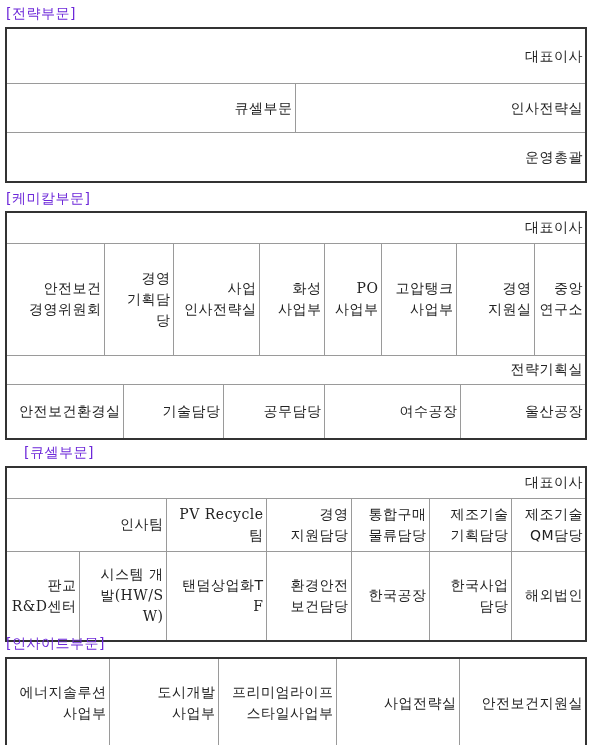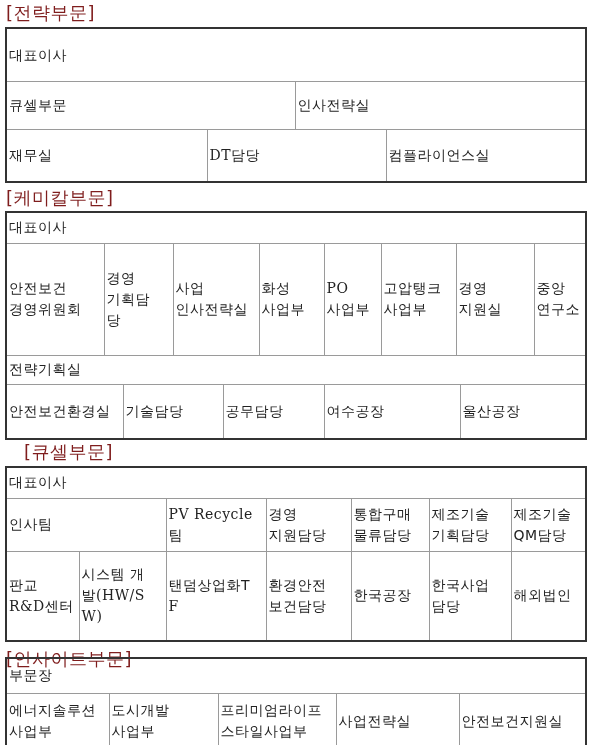--- a/index.html
+++ b/index.html
@@ -1,21 +1,21 @@
 <!DOCTYPE html>
 <html><head>
 <meta charset="utf-8">
 <style>
   html, body { margin:0; padding:0; background:#ffffff; }
   body { width:600px; height:745px; overflow:hidden; position:relative;
          font-family:"DejaVu Sans","Liberation Sans",sans-serif; color:#222; }
-  .section-label { position:absolute; left:6px; font-size:18px; line-height:18px; color:#7f1d1d; letter-spacing:0.5px; }
+  .section-label { position:absolute; left:6px; font-size:14px; line-height:18px; color:#6d28d9; letter-spacing:0.5px; }
   table.org { position:absolute; left:5px; width:580px; border-collapse:collapse; table-layout:fixed;
               border:2px solid #333; }
-  table.org td { border:1px solid #9a9a9a; text-align:left; vertical-align:middle;
+  table.org td { border:1px solid #9a9a9a; text-align:right; vertical-align:middle;
                  font-size:14px; line-height:21px; padding:0 2px; letter-spacing:0.5px; word-break:break-all; }
   .serif { font-family:"DejaVu Serif","Liberation Serif",serif; }
 </style>
 </head>
 <body>
 
 <div class="section-label" style="top:4px;">[전략부문]</div>
 <table class="org" style="top:27px;height:156px;">
   <colgroup>
       <col style="width:201px">
@@ -24,25 +24,23 @@
       <col style="width:200px">
     </colgroup>
   <tbody>
       <tr style="height:34px">
         <td colspan="4">대표이사</td>
       </tr>
   <tr style="height:30px">
     <td colspan="2">큐셀부문</td>
     <td colspan="2">인사전략실</td>
   </tr>
-  <tr style="height:33px">
-    <td>재무실</td>
-    <td colspan="2" class="serif">DT담당</td>
-    <td>컴플라이언스실</td>
-  </tr>
+  <tr style="height:30px">
+        <td colspan="4">운영총괄</td>
+      </tr>
 </tbody>
   </table>
 
 <div class="section-label" style="top:189px;">[케미칼부문]</div>
 <table class="org" style="top:211px;height:227px;">
   <colgroup>
     <col style="width:98px">
       <col style="width:19px">
       <col style="width:50px">
       <col style="width:50px">
@@ -109,33 +107,30 @@
     <td class="serif"><span>시스템 개</span><br><span>발(HW/S</span><br><span>W)</span></td>
     <td><span>탠덤상업화T</span><br><span class="serif">F</span></td>
     <td><span>환경안전</span><br><span>보건담당</span></td>
     <td>한국공장</td>
     <td><span>한국사업</span><br><span>담당</span></td>
     <td>해외법인</td>
   </tr>
 </tbody>
   </table>
 
-<div class="section-label" style="top:634px;margin-top:16px;">[인사이트부문]</div>
+<div class="section-label" style="top:634px;">[인사이트부문]</div>
 <table class="org" style="top:657px;height:92px;">
   <colgroup>
     <col style="width:103px">
       <col style="width:109px">
       <col style="width:118px">
       <col style="width:123px">
       <col style="width:127px">
   </colgroup>
   <tbody>
-      <tr style="height:35px">
-        <td colspan="5">부문장</td>
-      </tr>
   <tr style="height:57px">
     <td><span>에너지솔루션</span><br><span>사업부</span></td>
     <td><span>도시개발</span><br><span>사업부</span></td>
     <td><span>프리미엄라이프</span><br><span>스타일사업부</span></td>
     <td>사업전략실</td>
     <td>안전보건지원실</td>
   </tr>
 </tbody>
   </table>
 

